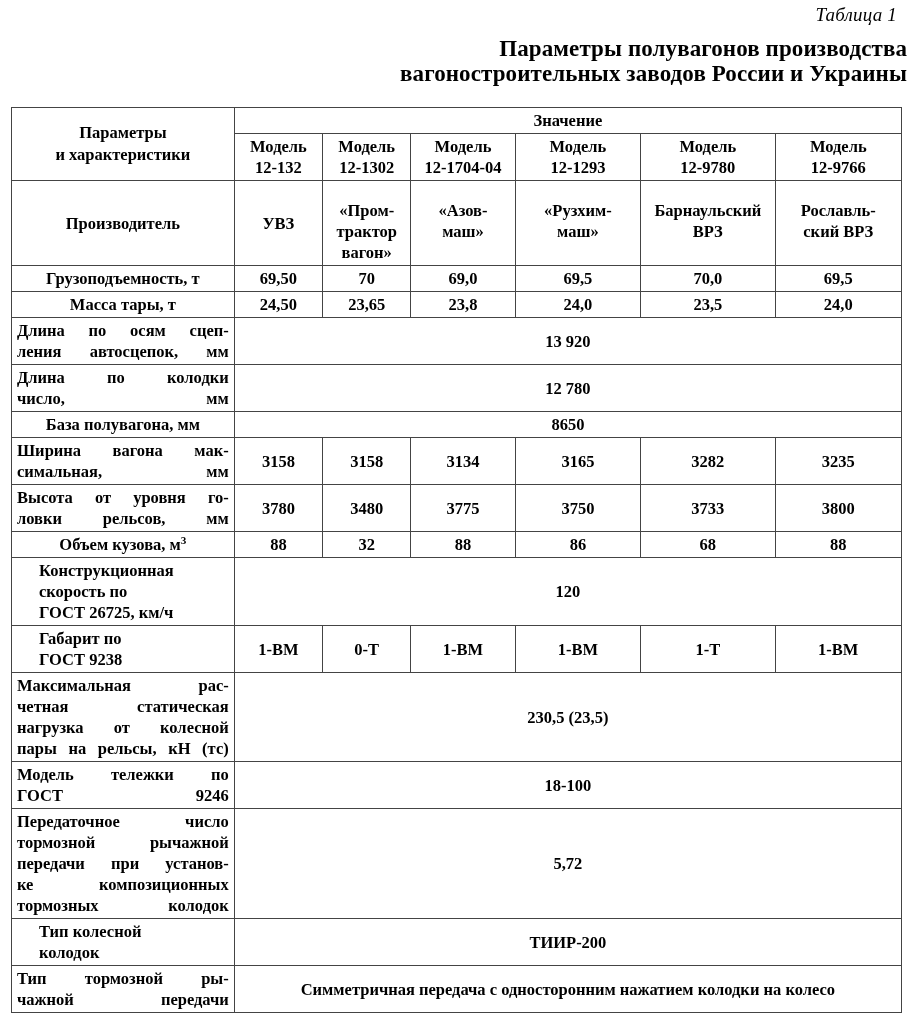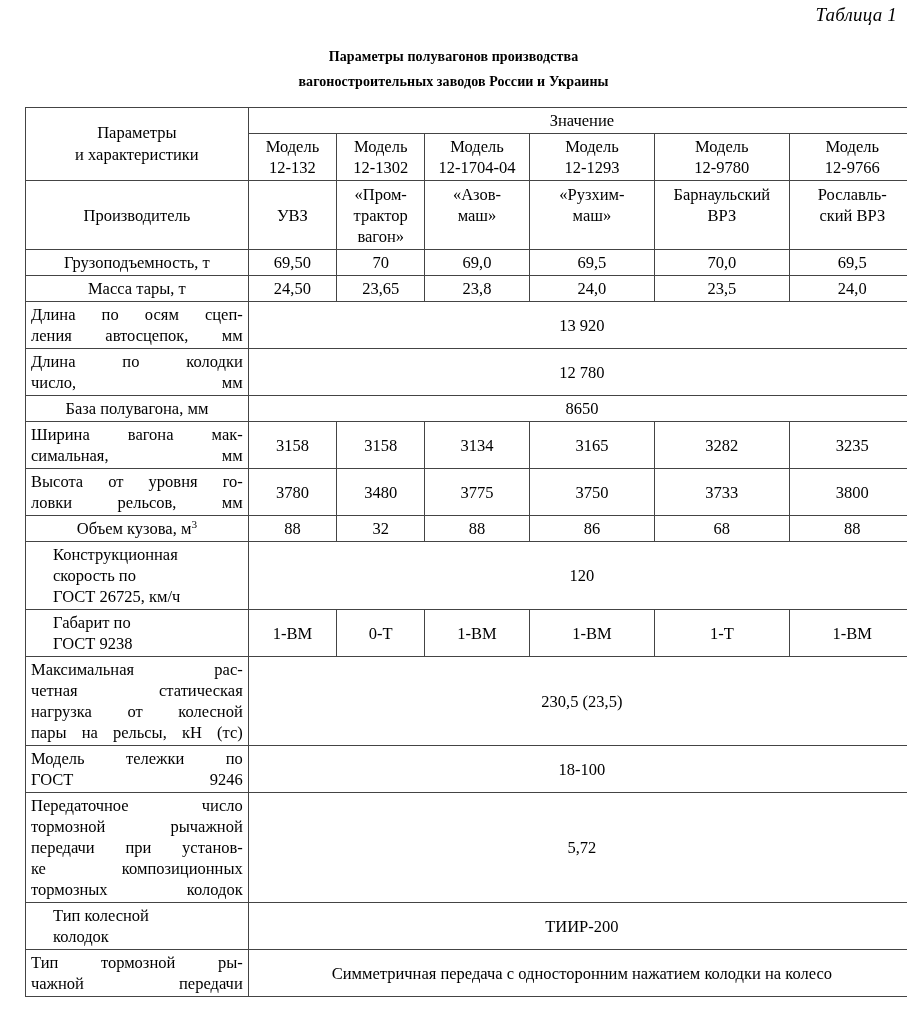--- a/index.html
+++ b/index.html
@@ -31,37 +31,38 @@
     right: 10px;
     font-style: italic;
     font-size: 19px;
     letter-spacing: 0.2px;
     white-space: nowrap;
   }
 
   
   .doc-title {
     position: absolute;
-    top: 44px;
+    top: 36px;
     left: 0;
     width: 907px;
-    text-align: center;
+    text-align: right;
     font-weight: bold;
-    font-size: 14px;
+    font-size: 23px;
     line-height: 25px;
     letter-spacing: 0.1px;
   }
   .doc-title .line { display: block; }
 
   
   .tbl-wrap {
     position: absolute;
     top: 107px;
-    left: 25px;
+    left: 11px;
     width: 729px;
+    font-weight: bold;
   }
   table.params {
     border-collapse: collapse;
     table-layout: fixed;
     width: 891px;
     font-size: 16.5px;
     line-height: 21px;
   }
   table.params td {
     border: 1px solid #444444;
@@ -107,21 +108,21 @@
   }
   td.h-model {
     vertical-align: middle;
     text-align: center;
     line-height: 21px;
     padding-top: 2px;
     padding-bottom: 2px;
   }
 
   td.val { vertical-align: middle; }
-  td.val.top { vertical-align: top; padding-top: 3px; }
+  td.val.top { vertical-align: top; padding-top: 19px; }
   td.span-all { vertical-align: middle; text-align: center; }
 
   sup { font-size: 0.68em; vertical-align: super; line-height: 0; }
 
   .nb { white-space: nowrap; }
 </style>
 </head>
 <body>
 
 <div class="page">

